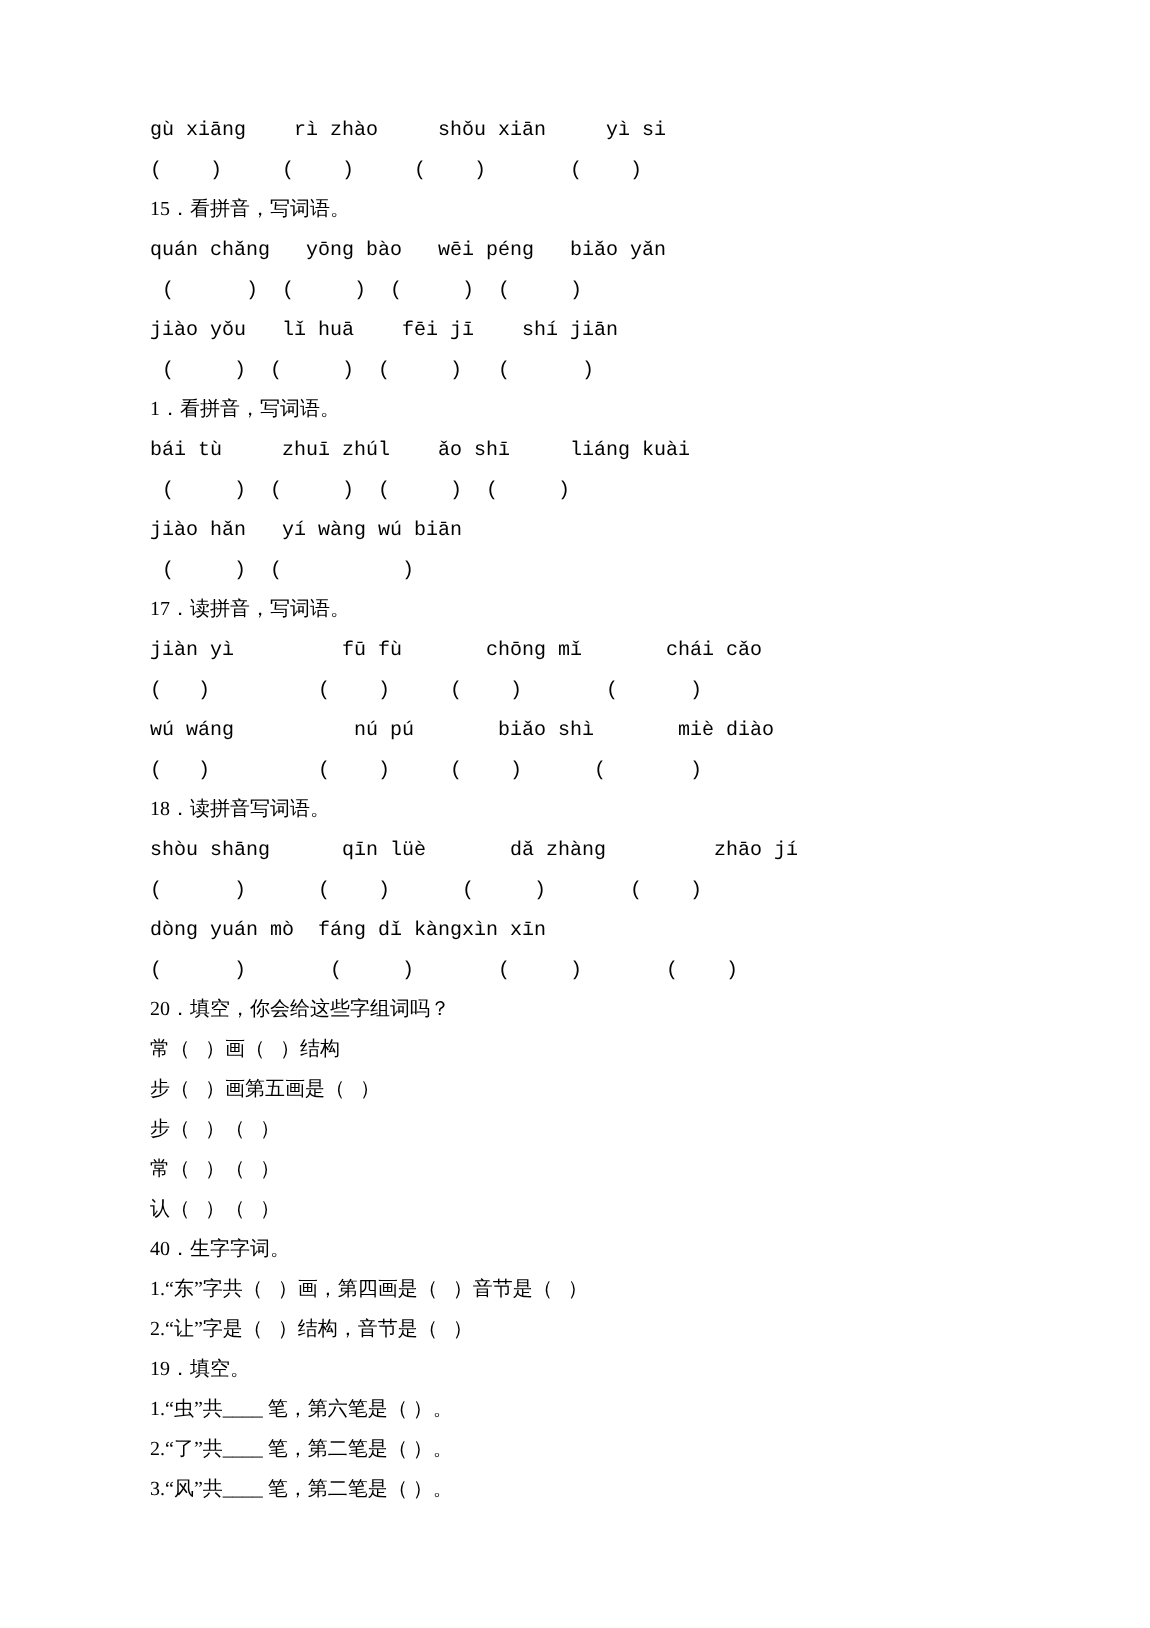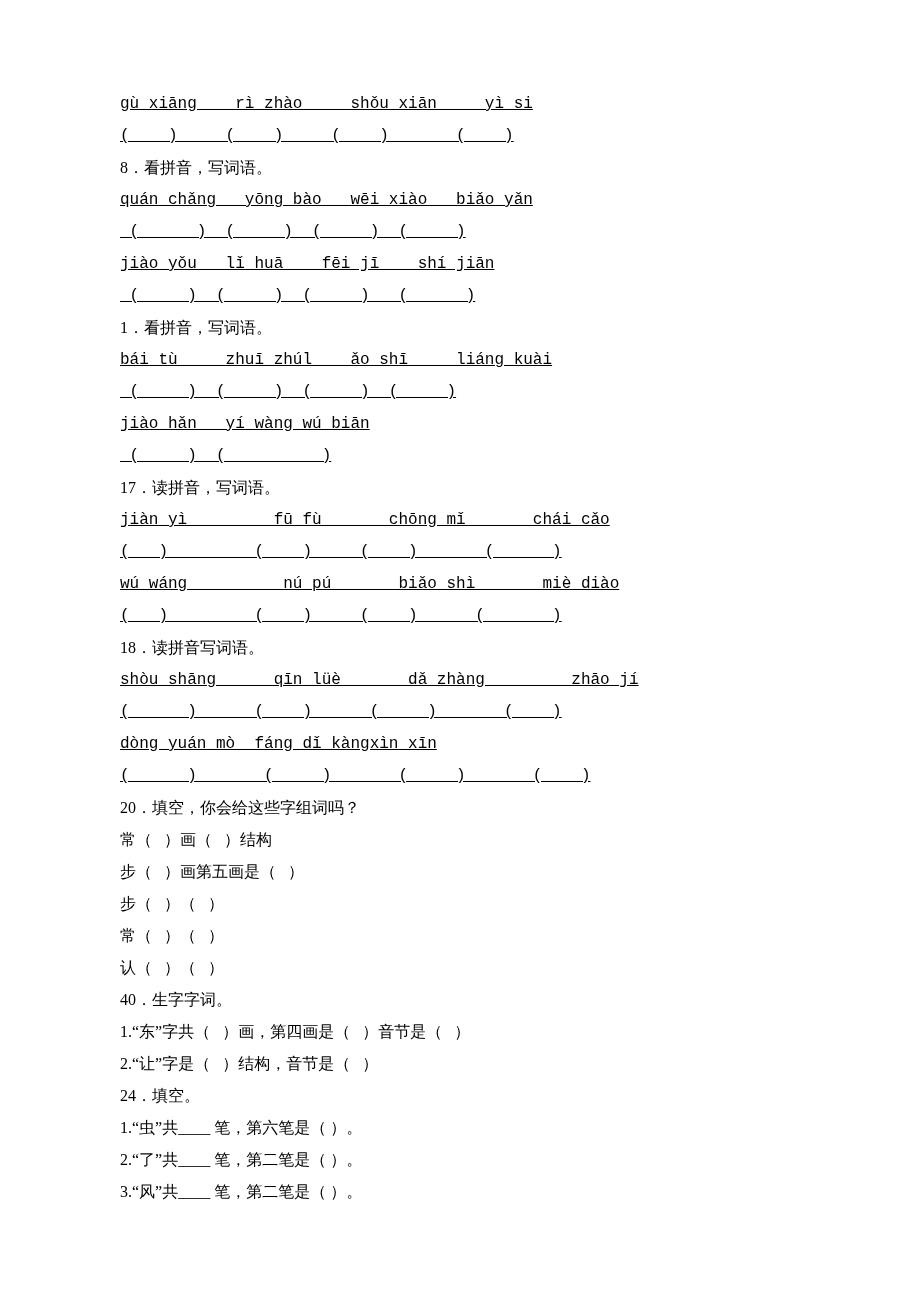--- a/index.html
+++ b/index.html
@@ -15,34 +15,33 @@
     padding: 88px 120px 60px 120px;
     font-family: "SimSun", "Songti SC", serif;
     font-size: 16px;
     color: #000;
     line-height: 2.0;
   }
   .pinyin {
     font-family: "Courier New", "Menlo", monospace;
     white-space: pre;
     letter-spacing: 0px;
-    text-decoration: underline;
   }
   .mixed {
     white-space: pre;
   }
 </style>
 </head>
 <body>
 
 <div class="page">
   <div class="pinyin">gù xiāng    rì zhào     shǒu xiān     yì si</div>
   <div class="pinyin">(    )     (    )     (    )       (    )</div>
-  <div class="mixed">8．看拼音，写词语。</div>
-  <div class="pinyin">quán chǎng   yōng bào   wēi xiào   biǎo yǎn</div>
+  <div class="mixed">15．看拼音，写词语。</div>
+  <div class="pinyin">quán chǎng   yōng bào   wēi péng   biǎo yǎn</div>
   <div class="pinyin"> (      )  (     )  (     )  (     )</div>
   <div class="pinyin">jiào yǒu   lǐ huā    fēi jī    shí jiān</div>
   <div class="pinyin"> (     )  (     )  (     )   (      )</div>
   <div class="mixed">1．看拼音，写词语。</div>
   <div class="pinyin">bái tù     zhuī zhúl    ǎo shī     liáng kuài</div>
   <div class="pinyin"> (     )  (     )  (     )  (     )</div>
   <div class="pinyin">jiào hǎn   yí wàng wú biān</div>
   <div class="pinyin"> (     )  (          )</div>
   <div class="mixed">17．读拼音，写词语。</div>
   <div class="pinyin">jiàn yì         fū fù       chōng mǐ       chái cǎo</div>
@@ -56,17 +55,17 @@
   <div class="pinyin">(      )       (     )       (     )       (    )</div>
   <div class="mixed">20．填空，你会给这些字组词吗？</div>
   <div class="mixed">常（   ）画（   ）结构</div>
   <div class="mixed">步（   ）画第五画是（   ）</div>
   <div class="mixed">步（   ）（   ）</div>
   <div class="mixed">常（   ）（   ）</div>
   <div class="mixed">认（   ）（   ）</div>
   <div class="mixed">40．生字字词。</div>
   <div class="mixed">1.“东”字共（   ）画，第四画是（   ）音节是（   ）</div>
   <div class="mixed">2.“让”字是（   ）结构，音节是（   ）</div>
-  <div class="mixed">24．填空。</div>
+  <div class="mixed">19．填空。</div>
   <div class="mixed">1.“虫”共____ 笔，第六笔是（ ）。</div>
   <div class="mixed">2.“了”共____ 笔，第二笔是（ ）。</div>
   <div class="mixed">3.“风”共____ 笔，第二笔是（ ）。</div>
 </div>
 
 </body></html>

